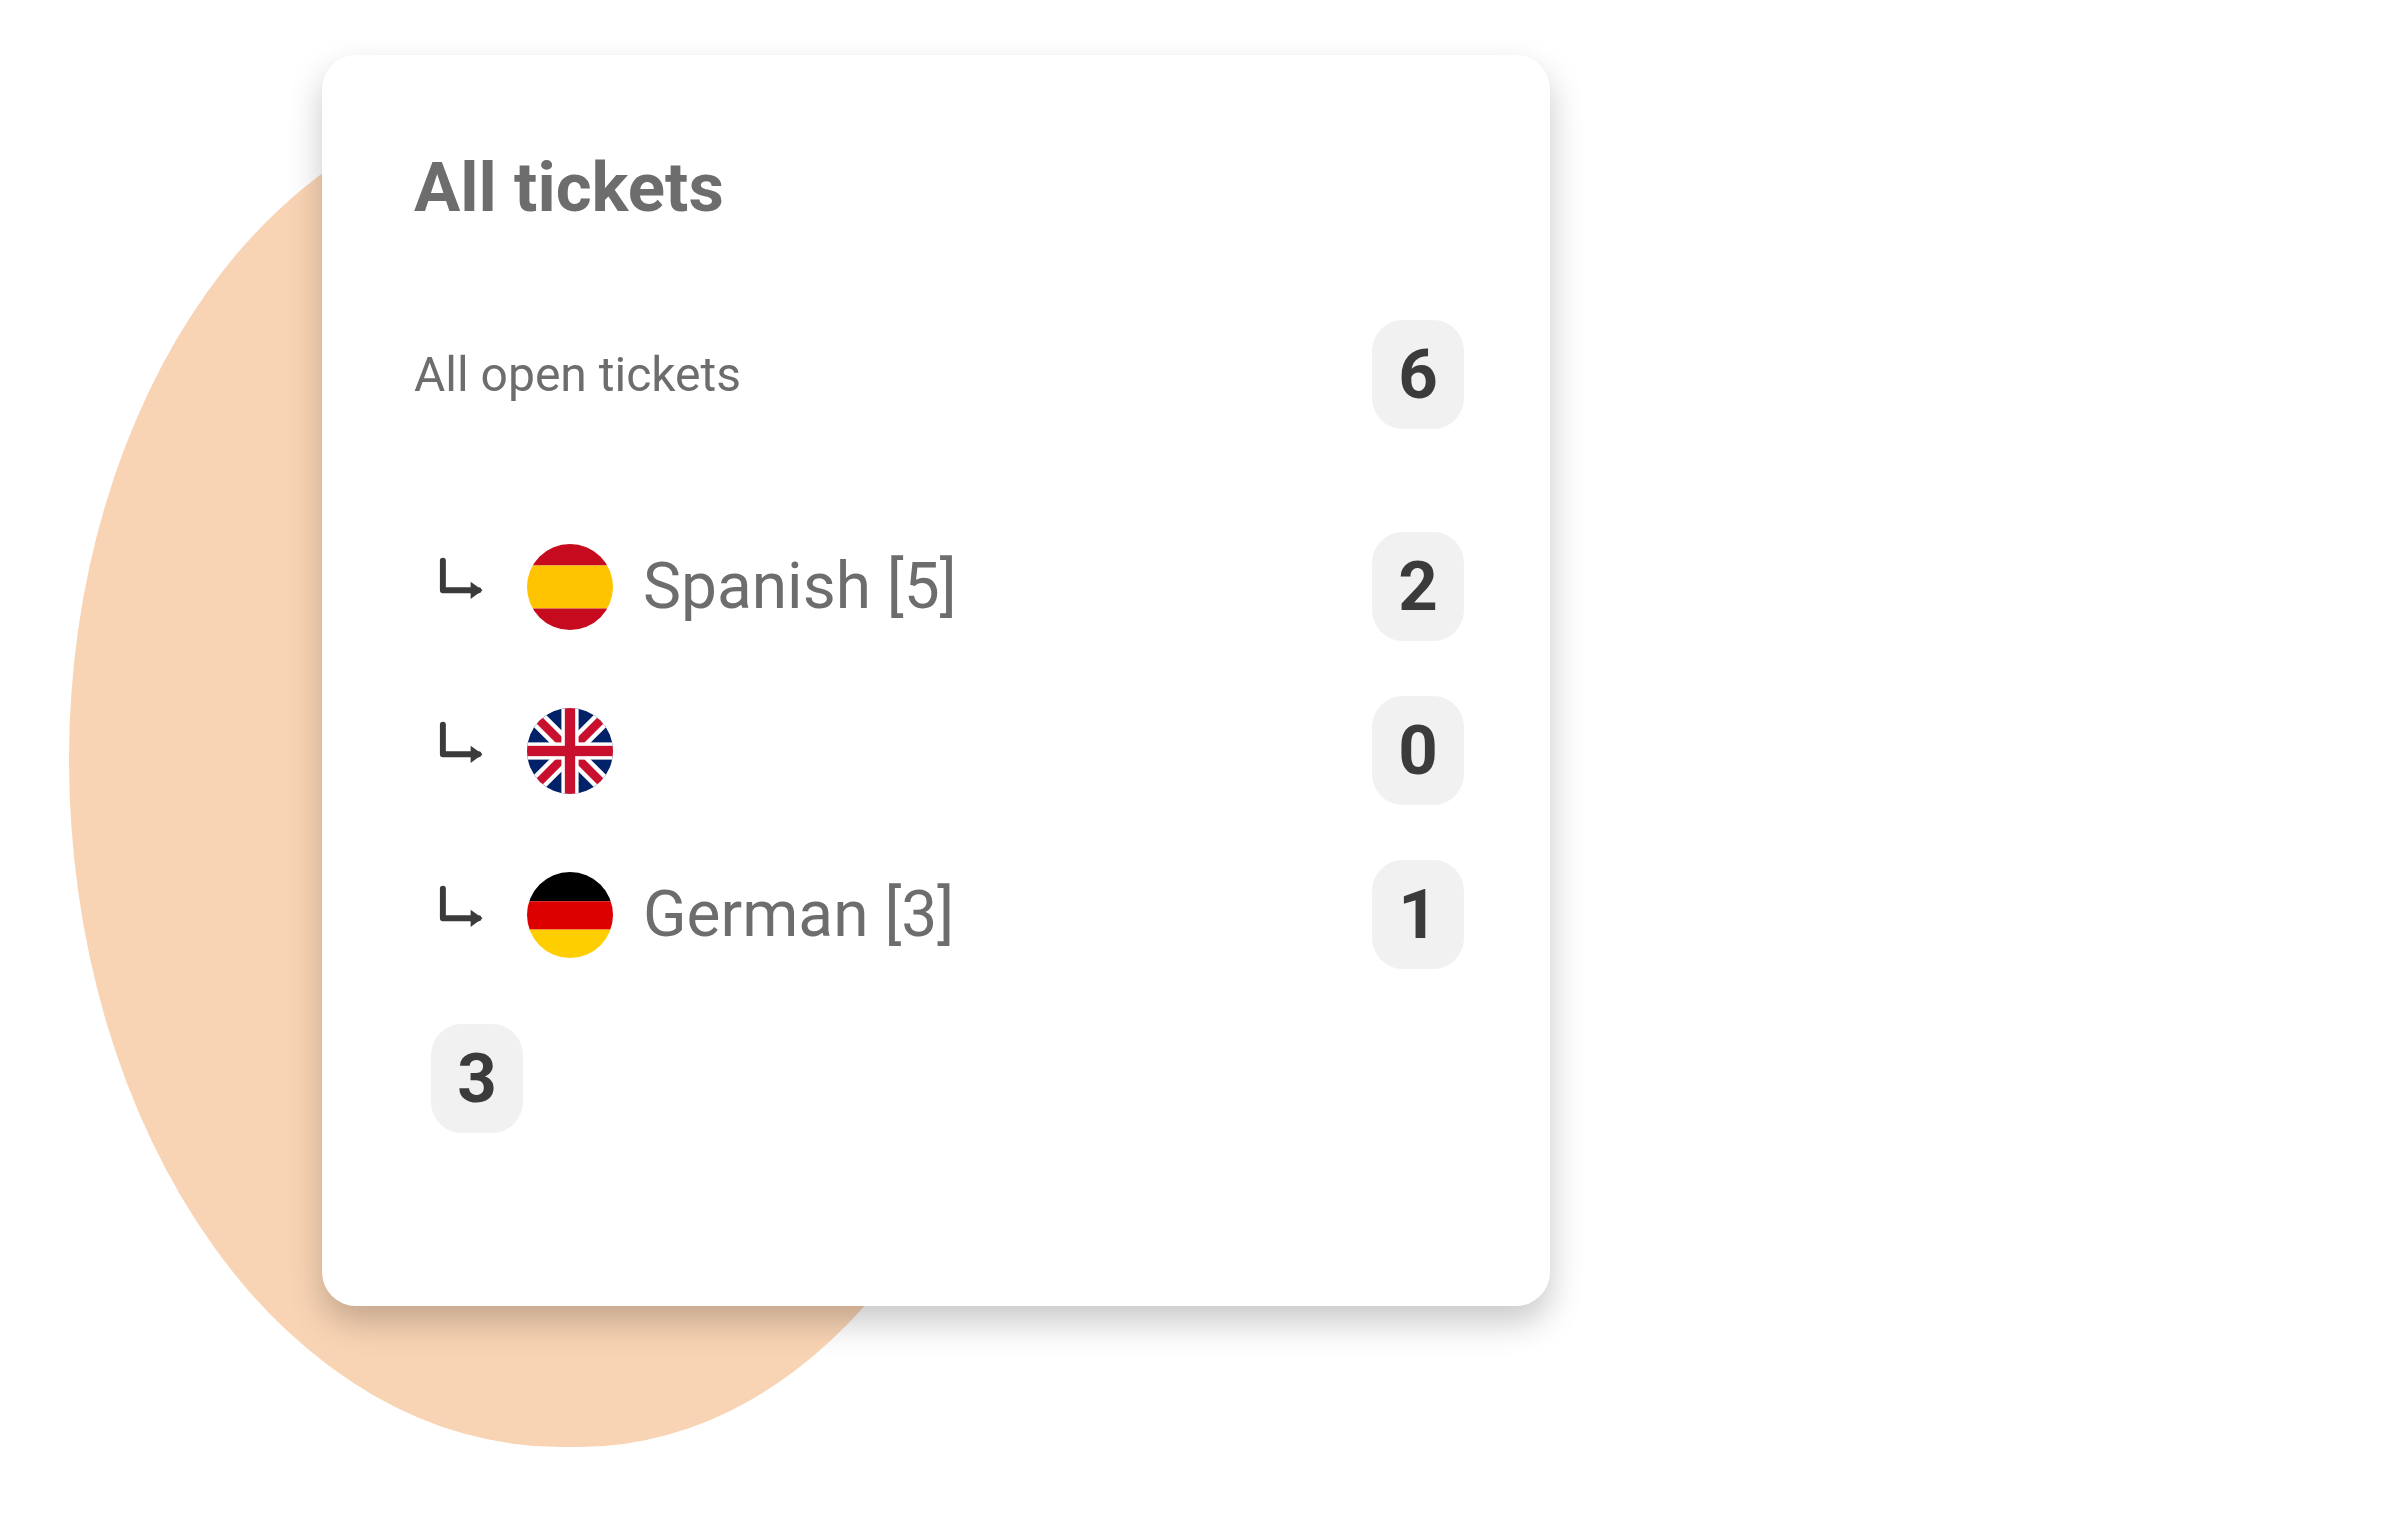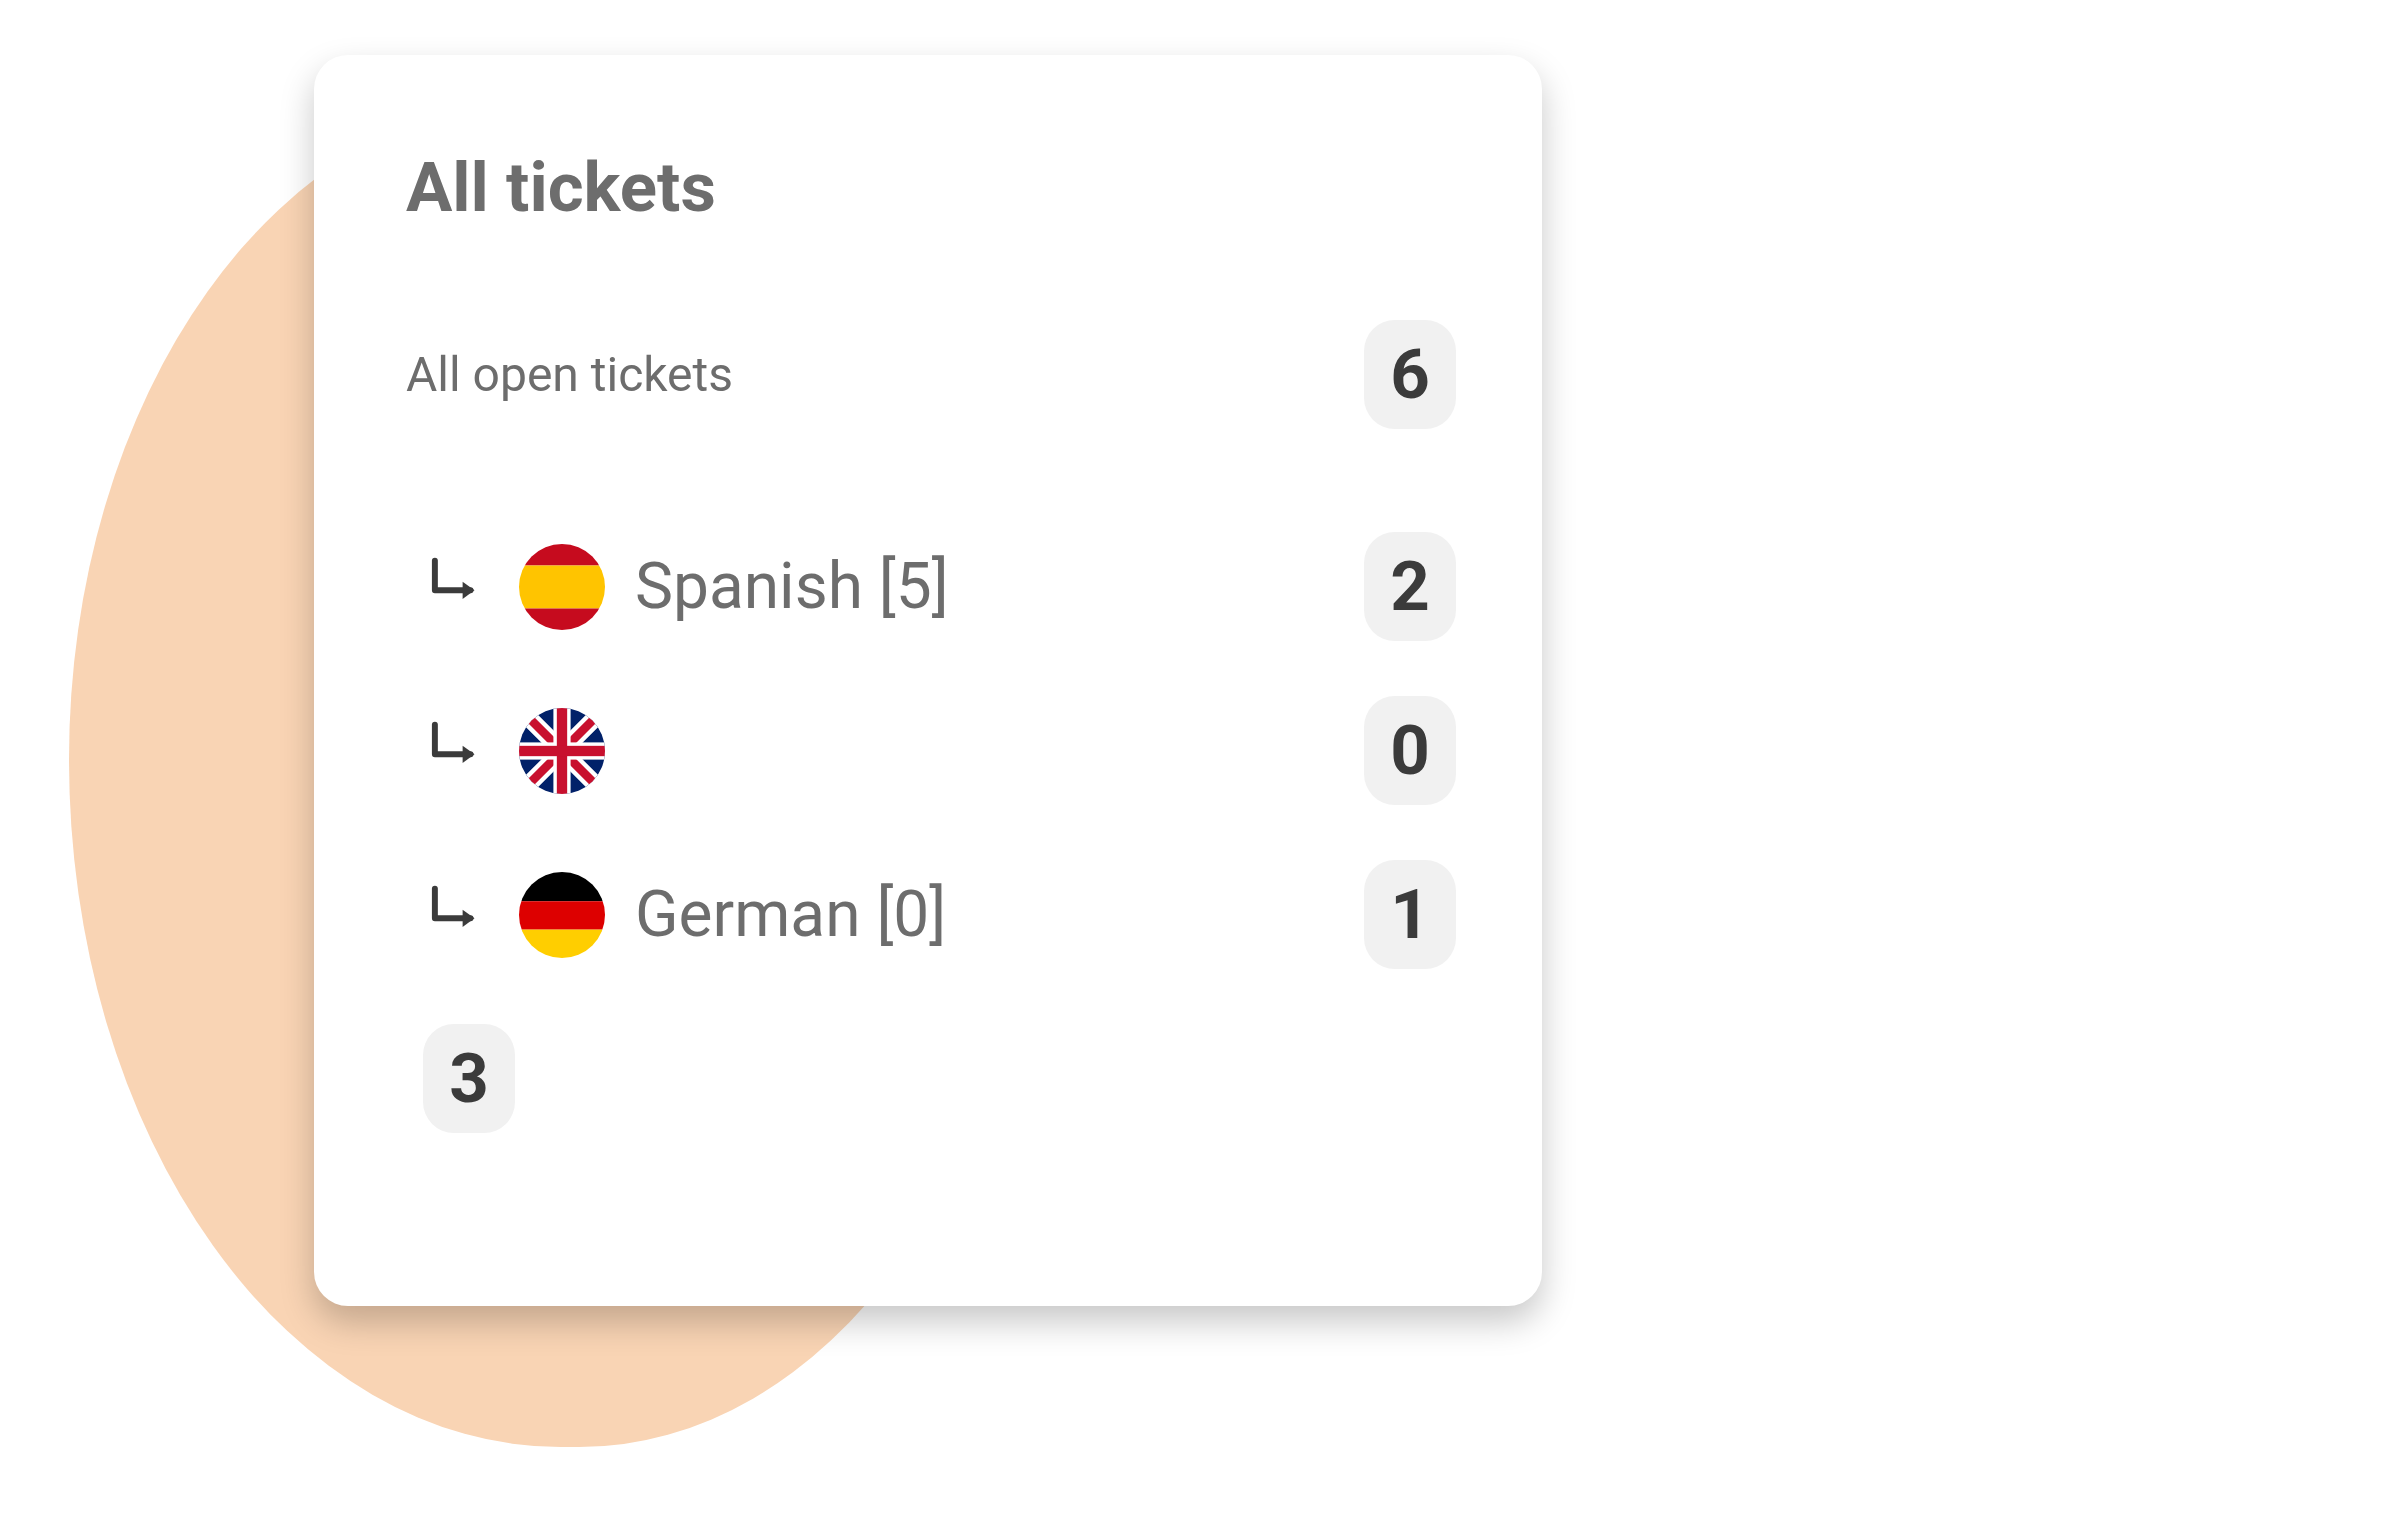--- a/index.html
+++ b/index.html
@@ -29,21 +29,21 @@
     left: 69px;
     top: 98px;
     width: 964px;
     height: 1349px;
     background: var(--peach);
     border-radius: 50% 50% 48% 52% / 50% 50% 48% 52%;
     z-index: 0;
   }
   .card {
     position: absolute;
-    left: 314px;
+    left: 322px;
     top: 55px;
     width: 1228px;
     height: 1251px;
     background: var(--card-bg);
     border-radius: 34px;
     box-shadow: 0 16px 34px rgba(0,0,0,0.22);
     z-index: 1;
     padding: 92px 86px 92px 92px;
     display: flex;
     flex-direction: column;
@@ -180,21 +180,21 @@
               <path d="M60 42 L78 55 L60 68 Z" fill="#3b3b3b"></path>
             </svg>
           </span>
           <span class="flag">
             <svg viewBox="0 0 100 100" width="86" height="86">
               <rect x="0" y="0" width="100" height="34" fill="#000000"></rect>
               <rect x="0" y="34" width="100" height="33" fill="#dd0000"></rect>
               <rect x="0" y="67" width="100" height="33" fill="#ffce00"></rect>
             </svg>
           </span>
-          <span class="lang-label">German [0]</span>
+          <span class="lang-label">German [3]</span>
         </div>
 
         <span class="badge">1</span>
       </div>
 
       <div class="lang-row">
         <span class="badge">3</span>
       </div>
 
     </div>

